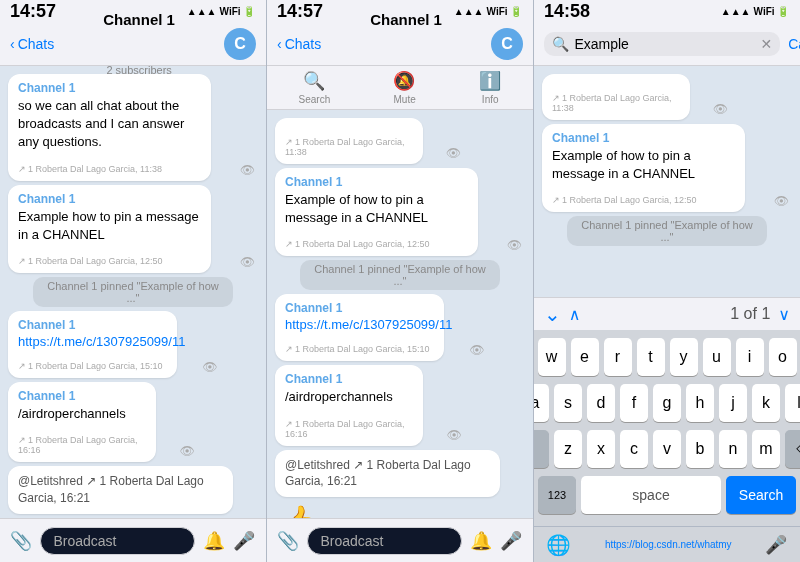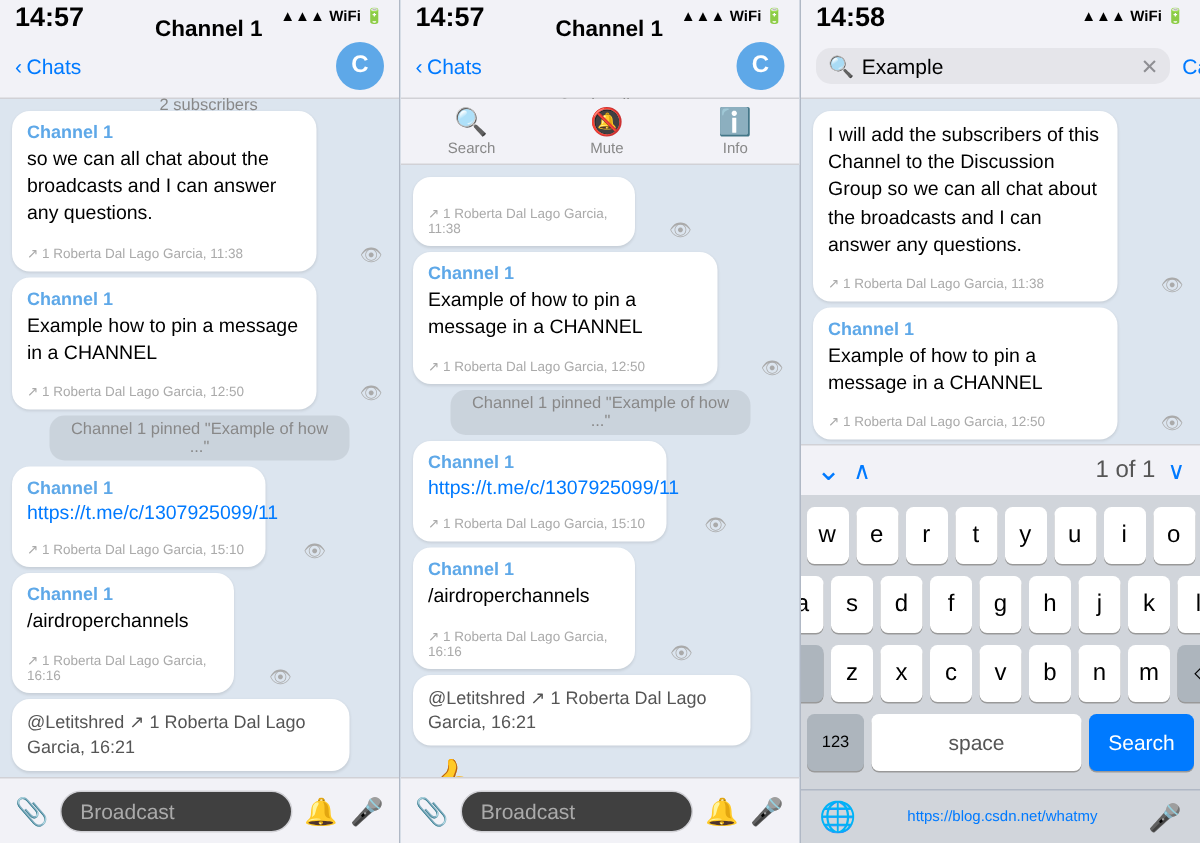--- a/index.html
+++ b/index.html
@@ -148,21 +148,21 @@
       background: #f2f2f7;
       border-top: 1px solid #d1d1d6;
       display: flex;
       align-items: center;
       padding: 6px 10px;
       gap: 8px;
       height: 44px;
     }
     .input-field {
       flex: 1;
-      background: #404040;
+      background: #0f172a;
       border-radius: 18px;
       padding: 5px 12px;
       font-size: 14px;
       color: #aaa;
       border: 1px solid #d1d1d6;
     }
     .input-icon {
       color: #aaa;
       font-size: 18px;
     }
@@ -485,21 +485,20 @@
       <span style="color:#8e8e93; font-size:14px;">🔍</span>
       <input type="text" value="Example" style="">
       <span class="clear-btn">✕</span>
     </div>
     <span class="search-cancel">Cancel</span>
   </div>
 
   <div class="chat-area" id="chat3" style="flex:1;">
       <div style="position: relative; align-self: flex-start; max-width: 90%;">
         <div class="message-bubble">
-          <div class="msg-text">I will add the subscribers of this Channel to the Discussion Group so we can all chat about the broadcasts and I can answer any questions.</div>
           <div class="msg-meta">↗ 1 Roberta Dal Lago Garcia, 11:38</div>
         </div>
         <span class="msg-eye" style="font-size: 12px; color: rgb(170, 170, 170); position: absolute; right: -22px; bottom: 4px;">👁</span>
       </div>
       <div style="position: relative; align-self: flex-start; max-width: 90%;">
         <div class="message-bubble">
           <div class="channel-label">Channel 1</div>
           <div class="msg-text">Example of how to pin a message in a CHANNEL</div>
           <div class="msg-meta">↗ 1 Roberta Dal Lago Garcia, 12:50</div>
         </div>

